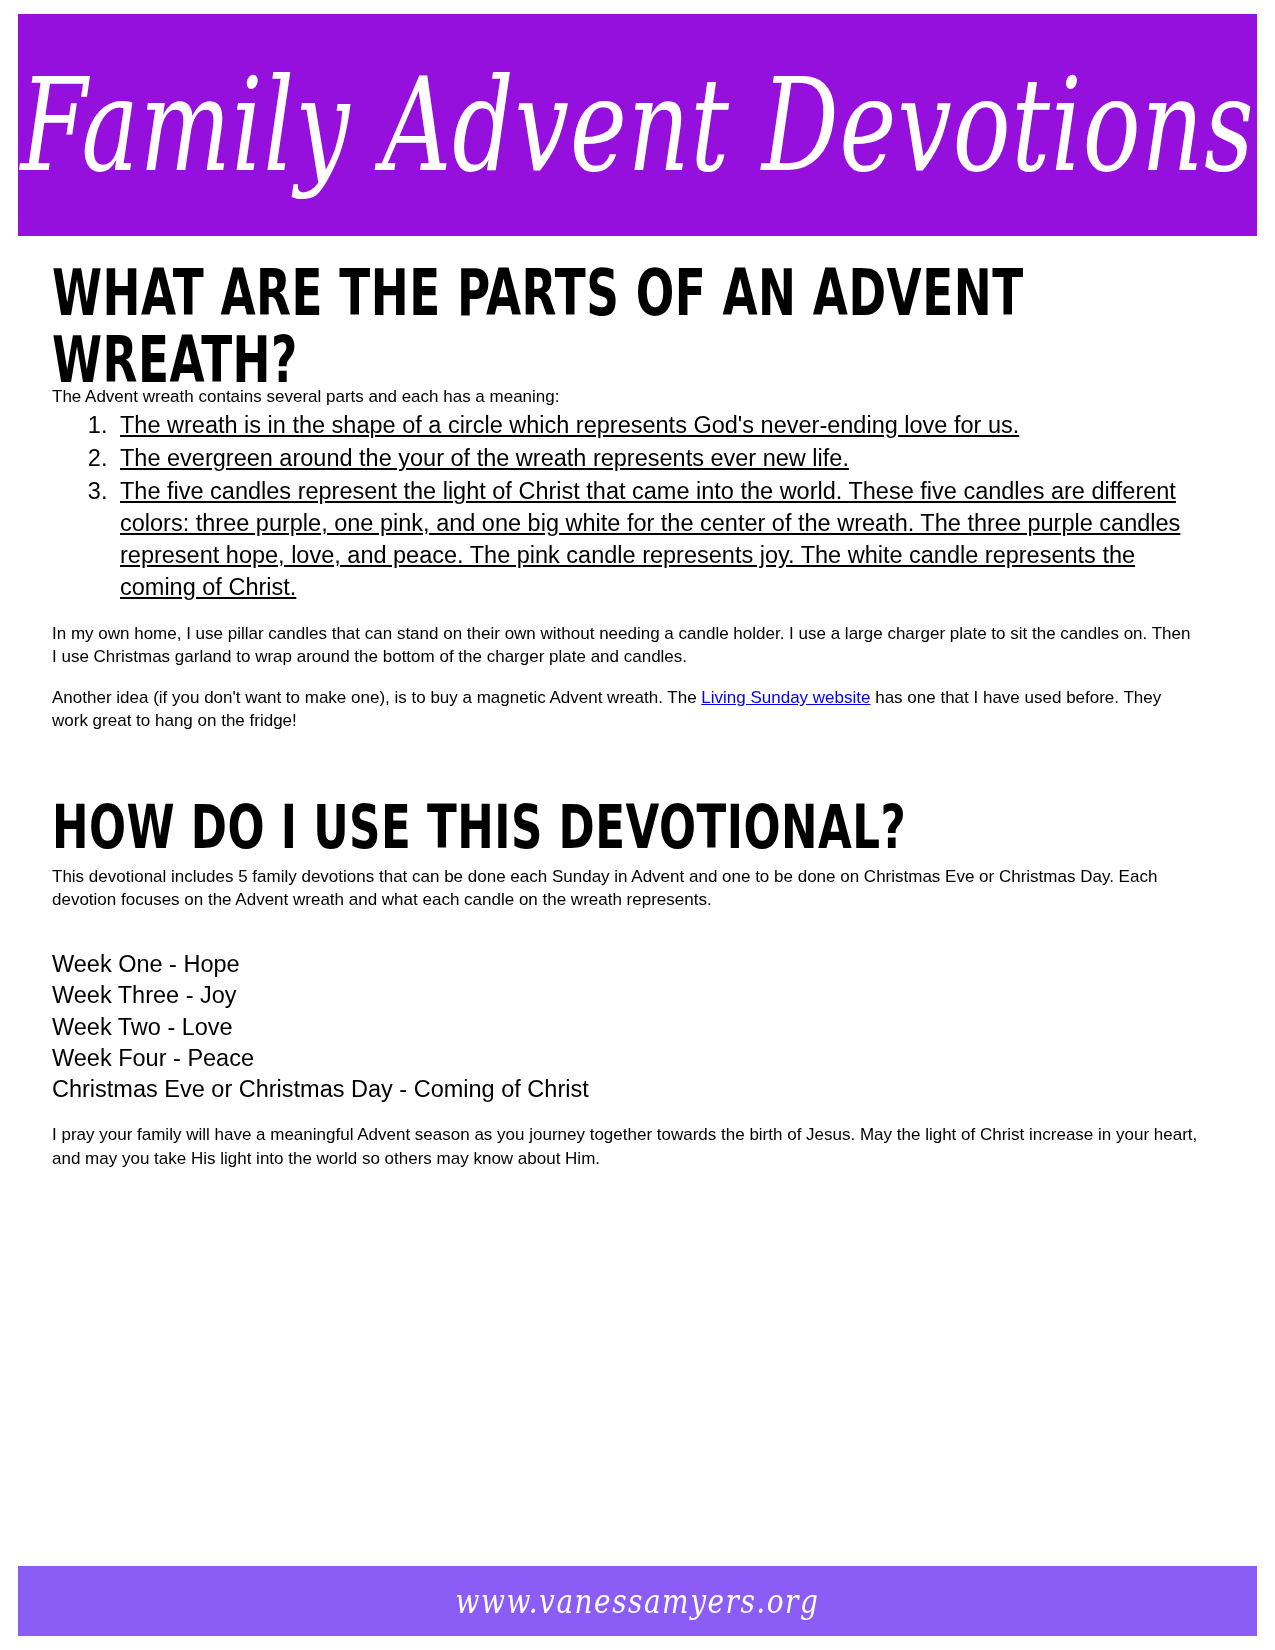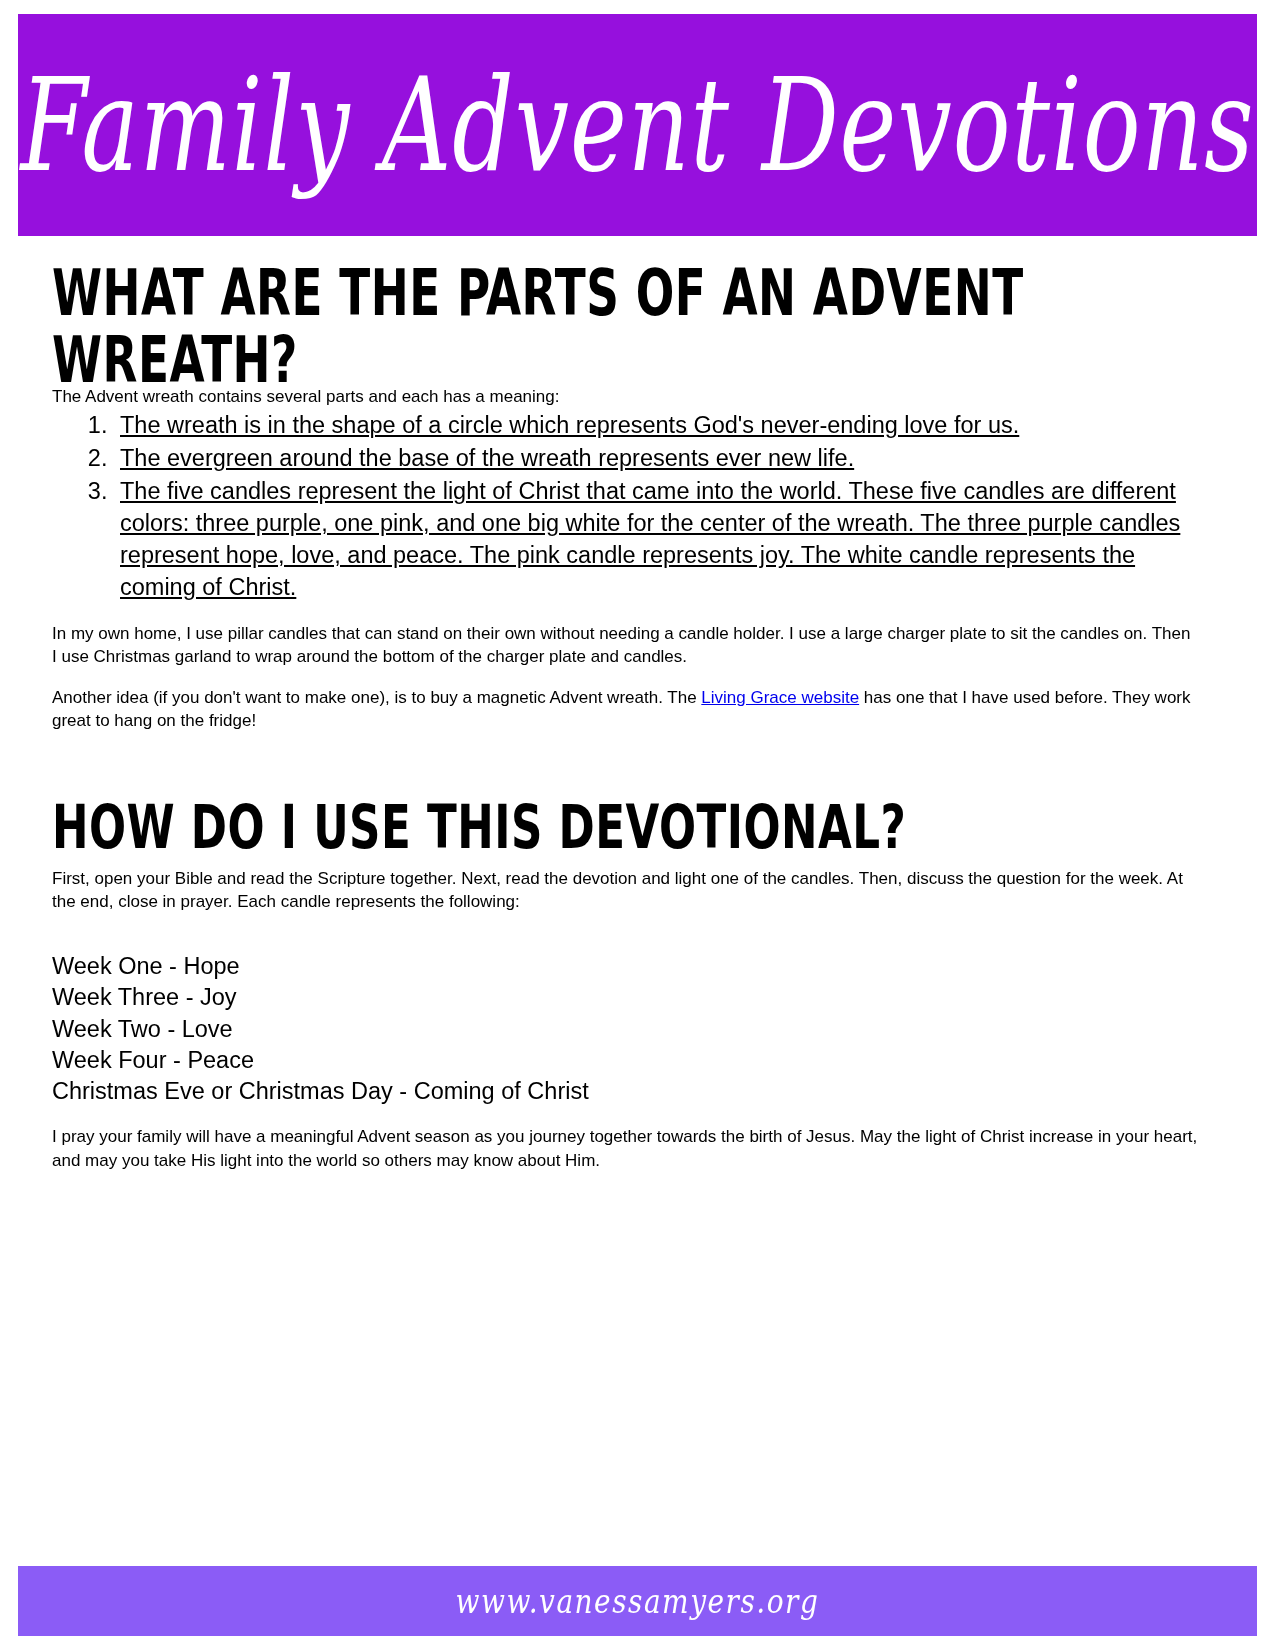--- a/index.html
+++ b/index.html
@@ -117,32 +117,32 @@
   </div>
 
   <div class="content">
 
     <h2 class="section-heading">WHAT ARE THE PARTS OF AN ADVENT WREATH?</h2>
 
     <p class="body-text">The Advent wreath contains several parts and each has a meaning:</p>
 
     <ol class="parts-list">
       <li>The wreath is in the shape of a circle which represents God's never-ending love for us.</li>
-      <li>The evergreen around the base of the wreath represents ever new life.</li>
+      <li>The evergreen around the your of the wreath represents ever new life.</li>
       <li>The five candles represent the light of Christ that came into the world. These five candles are different colors: three purple, one pink, and one big white for the center of the wreath. The three purple candles represent hope, love, and peace. The pink candle represents joy. The white candle represents the coming of Christ.</li>
     </ol>
 
     <p class="body-text spaced">In my own home, I use pillar candles that can stand on their own without needing a candle holder. I use a large charger plate to sit the candles on. Then I use Christmas garland to wrap around the bottom of the charger plate and candles.</p>
 
-    <p class="body-text spaced"><span>Another idea (if you don't want to make one), is to buy a magnetic Advent wreath. The </span><a class="link" href="#">Living Grace website</a><span> has one that I have used before. They work great to hang on the fridge!</span></p>
+    <p class="body-text spaced"><span>Another idea (if you don't want to make one), is to buy a magnetic Advent wreath. The </span><a class="link" href="#">Living Sunday website</a><span> has one that I have used before. They work great to hang on the fridge!</span></p>
 
     <h2 class="section-heading second">HOW DO I USE THIS DEVOTIONAL?</h2>
 
+    <p class="body-text">This devotional includes 5 family devotions that can be done each Sunday in Advent and one to be done on Christmas Eve or Christmas Day. Each devotion focuses on the Advent wreath and what each candle on the wreath represents.</p>
 
-    <p class="body-text spaced">First, open your Bible and read the Scripture together. Next, read the devotion and light one of the candles. Then, discuss the question for the week. At the end, close in prayer. Each candle represents the following:</p>
 
     <div class="weeks">
       <div>Week One - Hope</div>
       <div>Week Three - Joy</div>
       <div>Week Two - Love</div>
       <div>Week Four - Peace</div>
       <div>Christmas Eve or Christmas Day - Coming of Christ</div>
     </div>
 
     <p class="body-text spaced">I pray your family will have a meaningful Advent season as you journey together towards the birth of Jesus. May the light of Christ increase in your heart, and may you take His light into the world so others may know about Him.</p>

